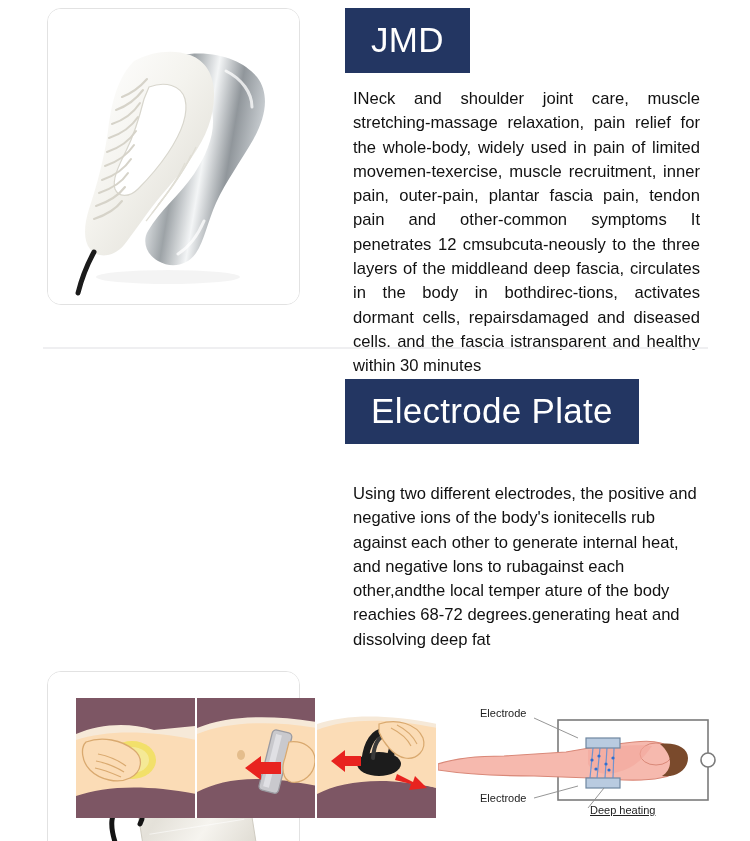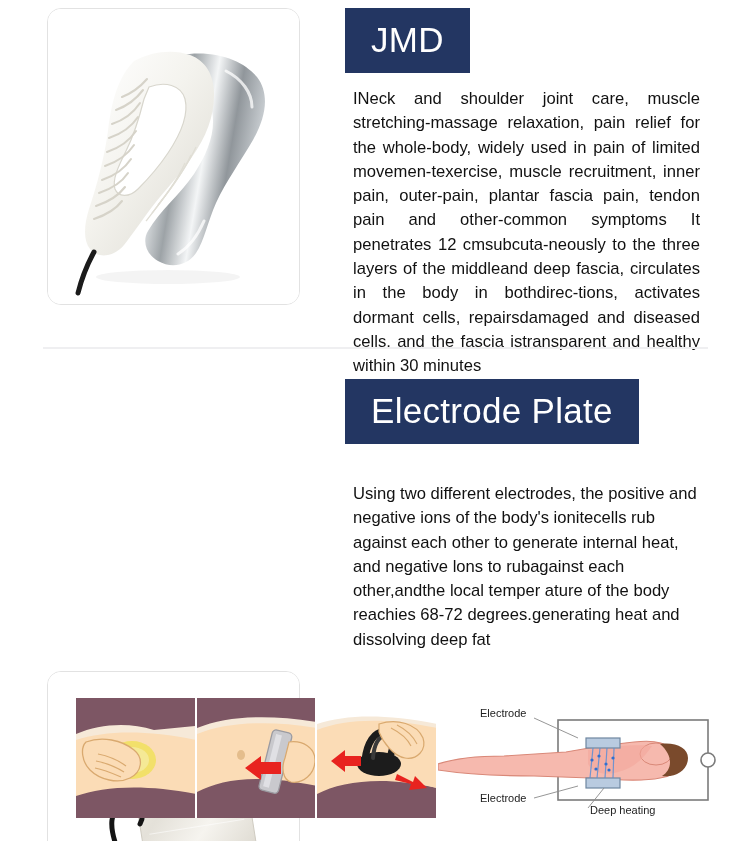--- a/index.html
+++ b/index.html
@@ -362,15 +362,15 @@
 
       <g stroke="#8a8a8a" stroke-width="0.9" fill="none">
         <path d="M96 20 L140 40"></path>
         <path d="M96 100 L140 88"></path>
         <path d="M166 90 L150 110"></path>
       </g>
     </svg>
 
     <span class="diagram-label" style="left:42px; top:9px;">Electrode</span>
     <span class="diagram-label" style="left:42px; top:94px;">Electrode</span>
-    <span class="diagram-label" style="left:152px; top:106px;">Deep heating</span>
+    <span class="diagram-label" style="left:152px; top:106px;text-decoration:underline;">Deep heating</span>
   </div>
 </div>
 
 </body></html>

